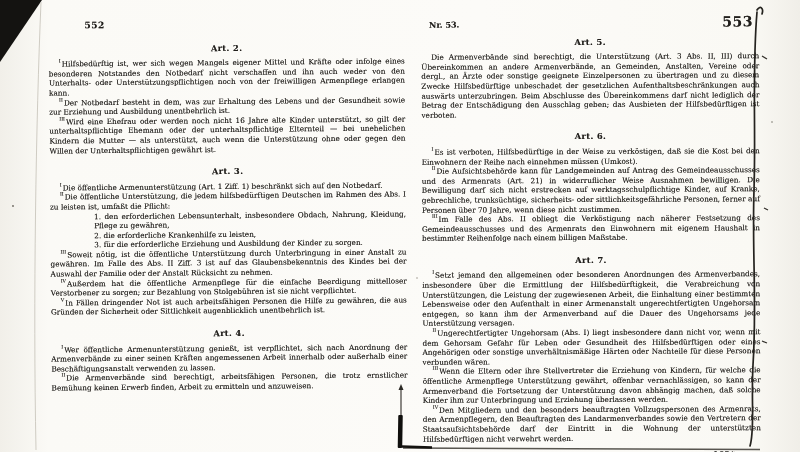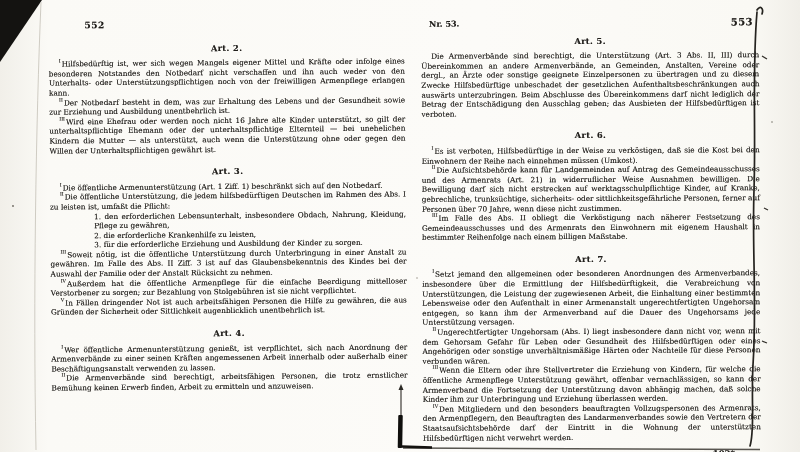--- a/index.html
+++ b/index.html
@@ -17,21 +17,21 @@
     color:#211f1c;
     font-size:7.3px;line-height:9.6px;
     text-align:justify;
     text-shadow:0 0 0.35px rgba(20,18,15,0.55);
   }
   .page-left{left:50px;top:20px;width:356px;transform:rotate(-0.5deg);}
   .page-right{left:422px;top:18px;width:338px;transform:rotate(-0.25deg);}
   .pageno-left{font-size:9px;font-weight:bold;letter-spacing:0.5px;margin:0 0 14px 36px;text-align:left;}
   .runhead{display:flex;justify-content:space-between;align-items:baseline;margin:0 6px 8px 8px;}
   .runhead .nr{font-size:8px;font-weight:bold;}
-  .runhead .pn{font-size:10px;font-weight:bold;letter-spacing:0.5px;padding-left:41px;}
+  .runhead .pn{font-size:14px;font-weight:bold;letter-spacing:0.5px;padding-left:41px;}
   .art-heading{
     text-align:center;font-size:8.2px;font-weight:bold;
     margin:13px 0 5px 0;text-indent:0;letter-spacing:0.4px;
   }
   .art-heading.first{margin-top:2px;}
   p.para{margin:0;text-indent:10px;}
   sup.pnum{font-size:4.8px;line-height:0;vertical-align:4px;margin-right:1px;letter-spacing:0;}
   ol.law-list{margin:0 0 0 0;padding:0;list-style:none;}
   ol.law-list .li{margin:0 0 0 34px;text-indent:0;padding-left:10px;}
   ol.law-list .li:first-child{text-indent:0;}

